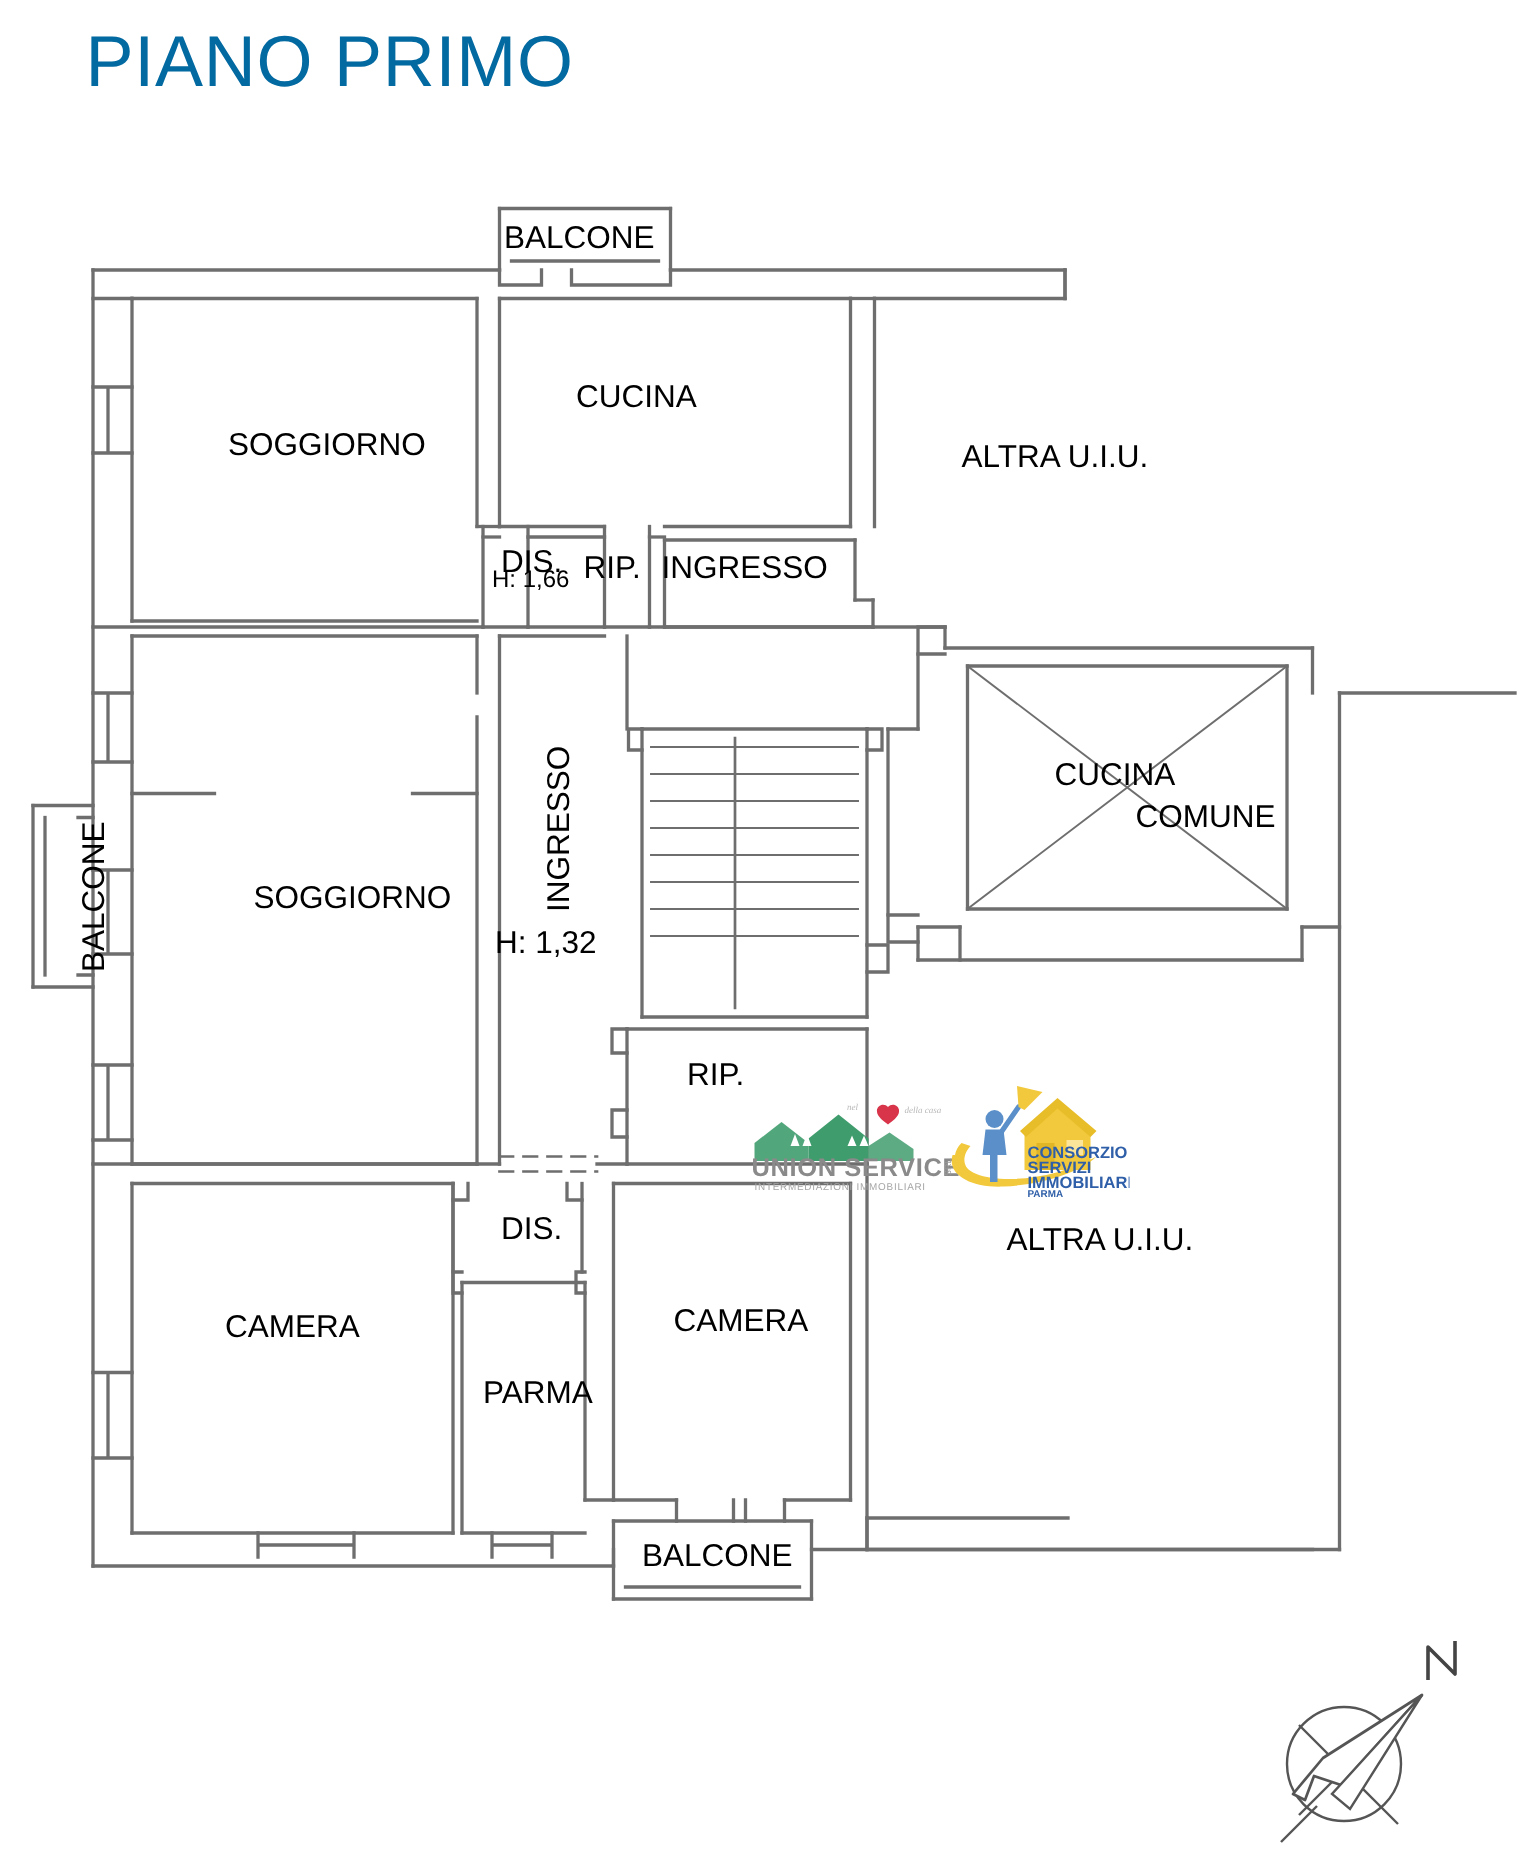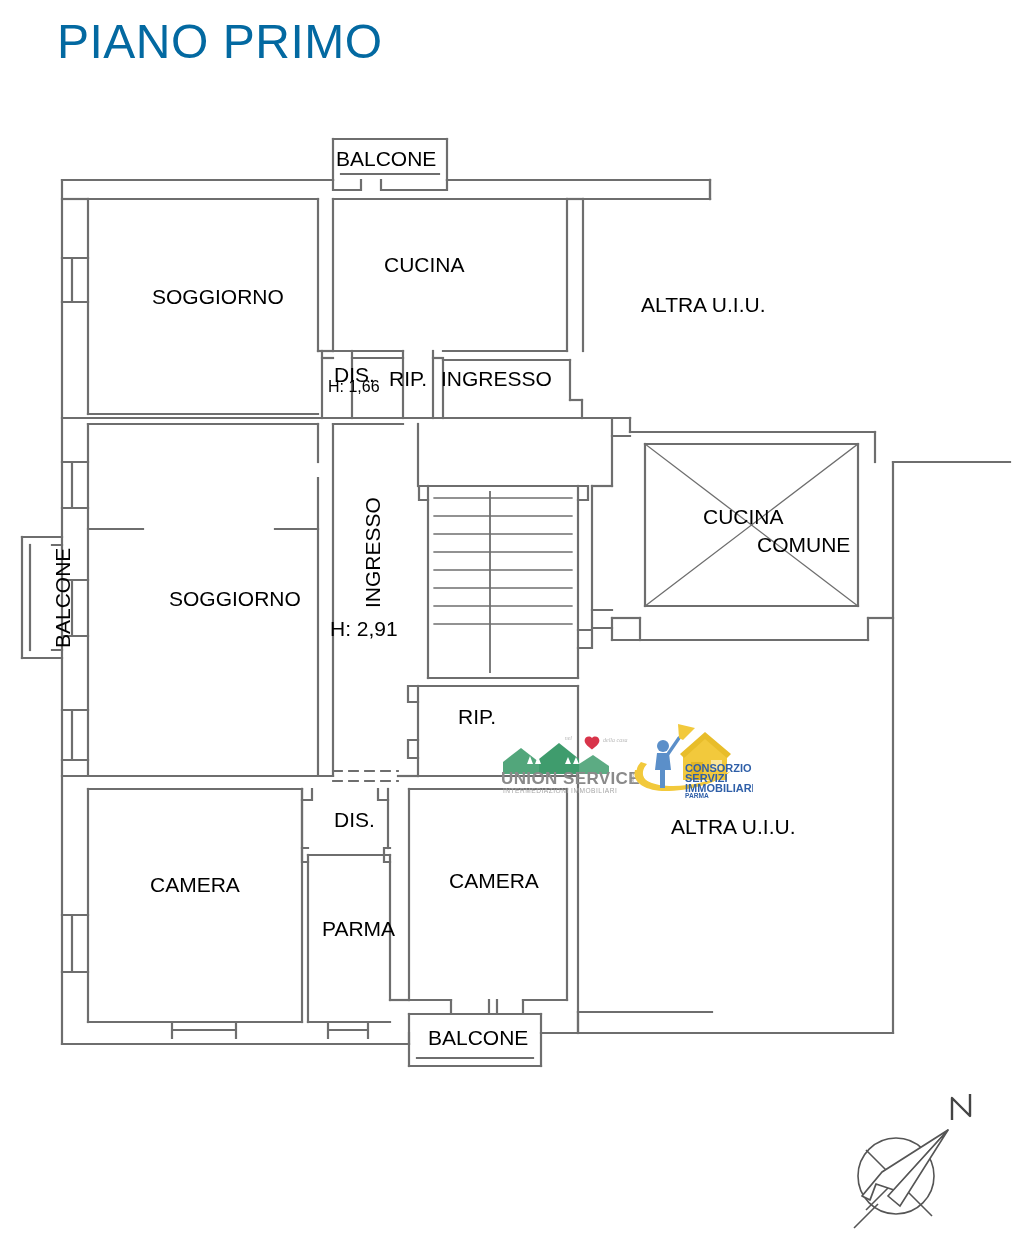--- a/index.html
+++ b/index.html
@@ -268,21 +268,21 @@
       <div class="room-label lbl-lg" style="left: 152px; top: 286px;">SOGGIORNO</div>
       <div class="room-label lbl-lg" style="left: 384px; top: 254px; text-align: center;">CUCINA</div>
       <div class="room-label lbl-lg" style="left: 641px; top: 294px;">ALTRA U.I.U.</div>
       <div class="room-label lbl-lg" style="left: 334px; top: 364px;">DIS.</div>
       <div class="room-label lbl-sm" style="left: 328px; top: 379px;">H: 1,66</div>
       <div class="room-label lbl-lg" style="left: 389px; top: 368px;">RIP.</div>
       <div class="room-label lbl-lg" style="left: 441px; top: 368px;">INGRESSO</div>
       <div class="room-label lbl-lg" style="left: 703px; top: 506px;">CUCINA</div>
       <div class="room-label lbl-lg" style="left: 709px; top: 534px; margin-left: 48px;">COMUNE</div>
       <div class="room-label lbl-lg" style="left: 169px; top: 588px;">SOGGIORNO</div>
-      <div class="room-label lbl-lg" style="left: 330px; top: 618px;">H: 2,91</div>
+      <div class="room-label lbl-lg" style="left: 330px; top: 618px;">H: 1,32</div>
       <div class="room-label lbl-lg" style="left: 458px; top: 706px;">RIP.</div>
       <div class="room-label lbl-lg" style="left: 671px; top: 816px;">ALTRA U.I.U.</div>
       <div class="room-label lbl-lg" style="left: 334px; top: 809px;">DIS.</div>
       <div class="room-label lbl-lg" style="left: 150px; top: 874px;">CAMERA</div>
       <div class="room-label lbl-lg" style="left: 449px; top: 870px;">CAMERA</div>
       <div class="room-label lbl-lg" style="left: 322px; top: 918px;">PARMA</div>
       <div class="room-label lbl-lg" style="left: 428px; top: 1027px;">BALCONE</div>
       <div class="room-label rot90 lbl-lg" style="left: 52px; top: 648px;">BALCONE</div>
       <div class="room-label rot90 lbl-lg" style="left: 362px; top: 608px;">INGRESSO</div>
     </div>

